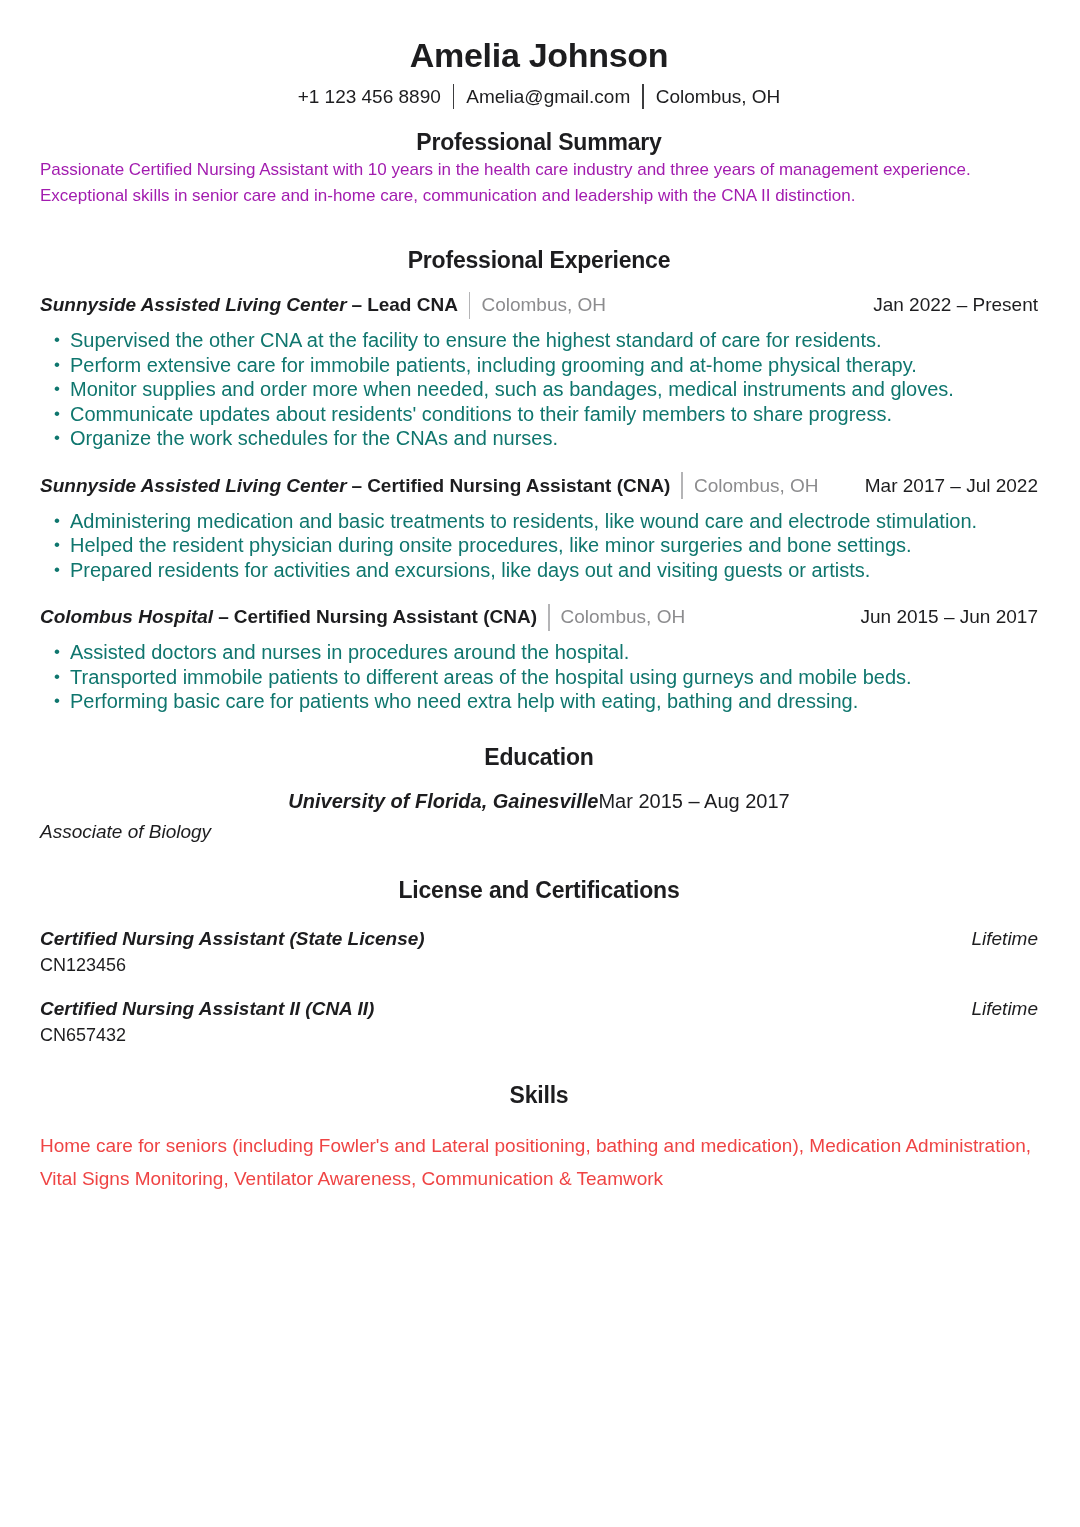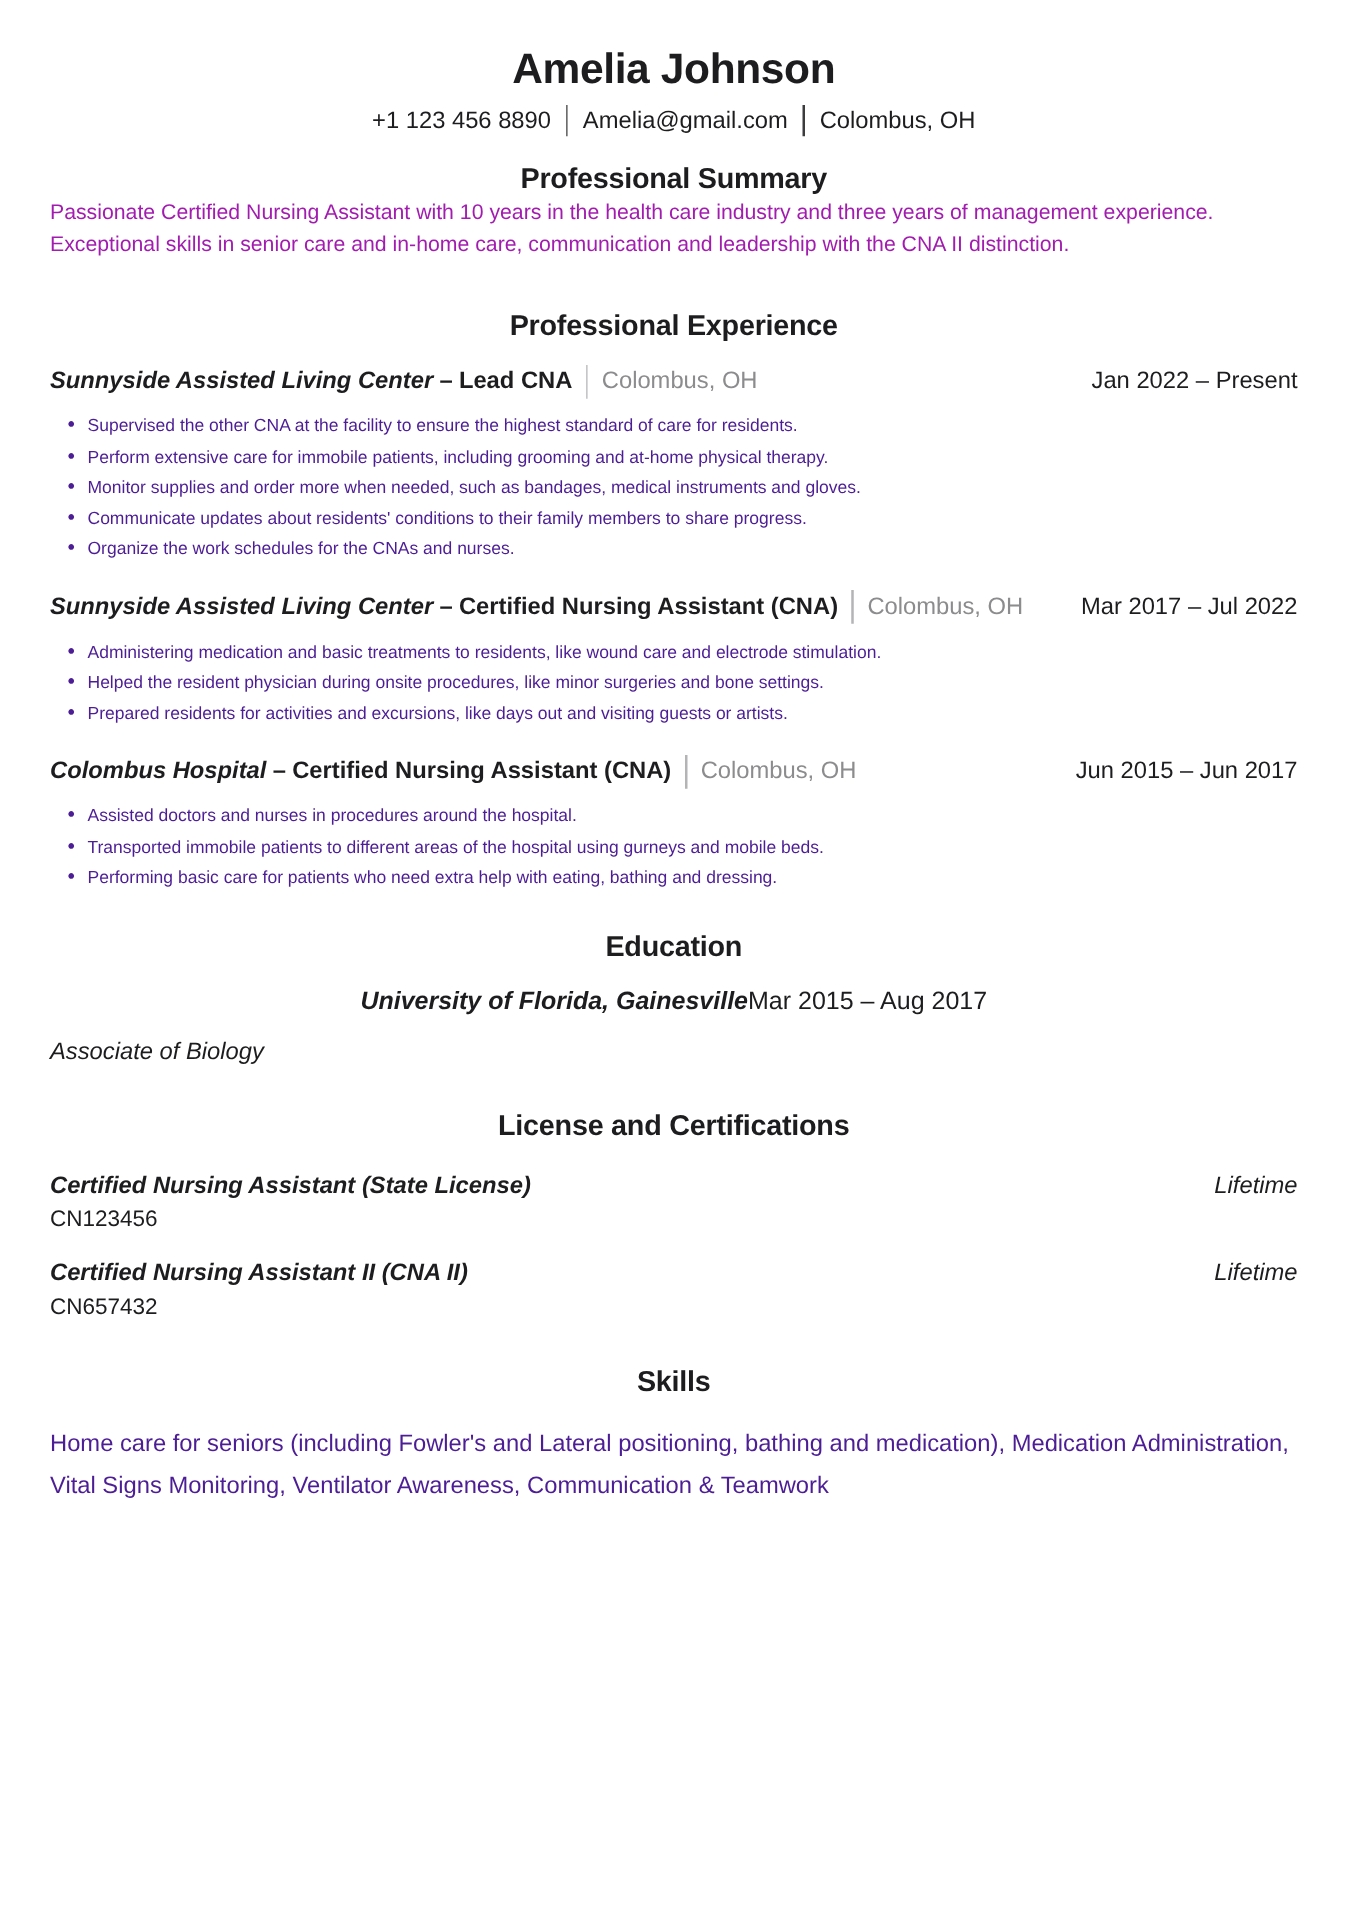--- a/index.html
+++ b/index.html
@@ -86,23 +86,23 @@
     padding-left: 16px;
   }
 
   ul.bullets {
     list-style: none;
     margin-top: 9px;
   }
   ul.bullets li {
     position: relative;
     padding-left: 30px;
-    font-size: 14px;
+    font-size: 20px;
     line-height: 24.5px;
-    color: #4c1d95;
+    color: #0f766e;
   }
   ul.bullets li::before {
     content: "\2022";
     position: absolute;
     left: 14px;
     top: 0;
     font-size: 17px;
   }
 
   
@@ -111,42 +111,42 @@
     justify-content: center;
     align-items: baseline;
     margin-top: 19px;
     font-size: 20px;
   }
   .edu-school { font-weight: 700; font-style: italic; }
   .edu-dates  { white-space: nowrap; }
   .edu-degree {
     font-style: italic;
     font-size: 19px;
-    margin-top: 18px;
+    margin-top: 8px;
   }
 
   
   .cert { margin-top: 22px; }
   .cert:first-of-type { margin-top: 24px; }
   .cert-row {
     display: flex;
     justify-content: space-between;
     align-items: baseline;
     font-size: 19px;
   }
   .cert-title    { font-weight: 700; font-style: italic; }
   .cert-validity { font-style: italic; white-space: nowrap; }
   .cert-number   { font-size: 18px; margin-top: 5px; }
 
   
   .skills-text {
     margin-top: 20px;
     font-size: 19px;
     line-height: 33px;
-    color: #4c1d95;
+    color: #ef4444;
   }
 </style>
 </head>
 <body>
 
 <div class="page">
 
   <header>
     <div class="name">Amelia Johnson</div>
     <div class="contact">

